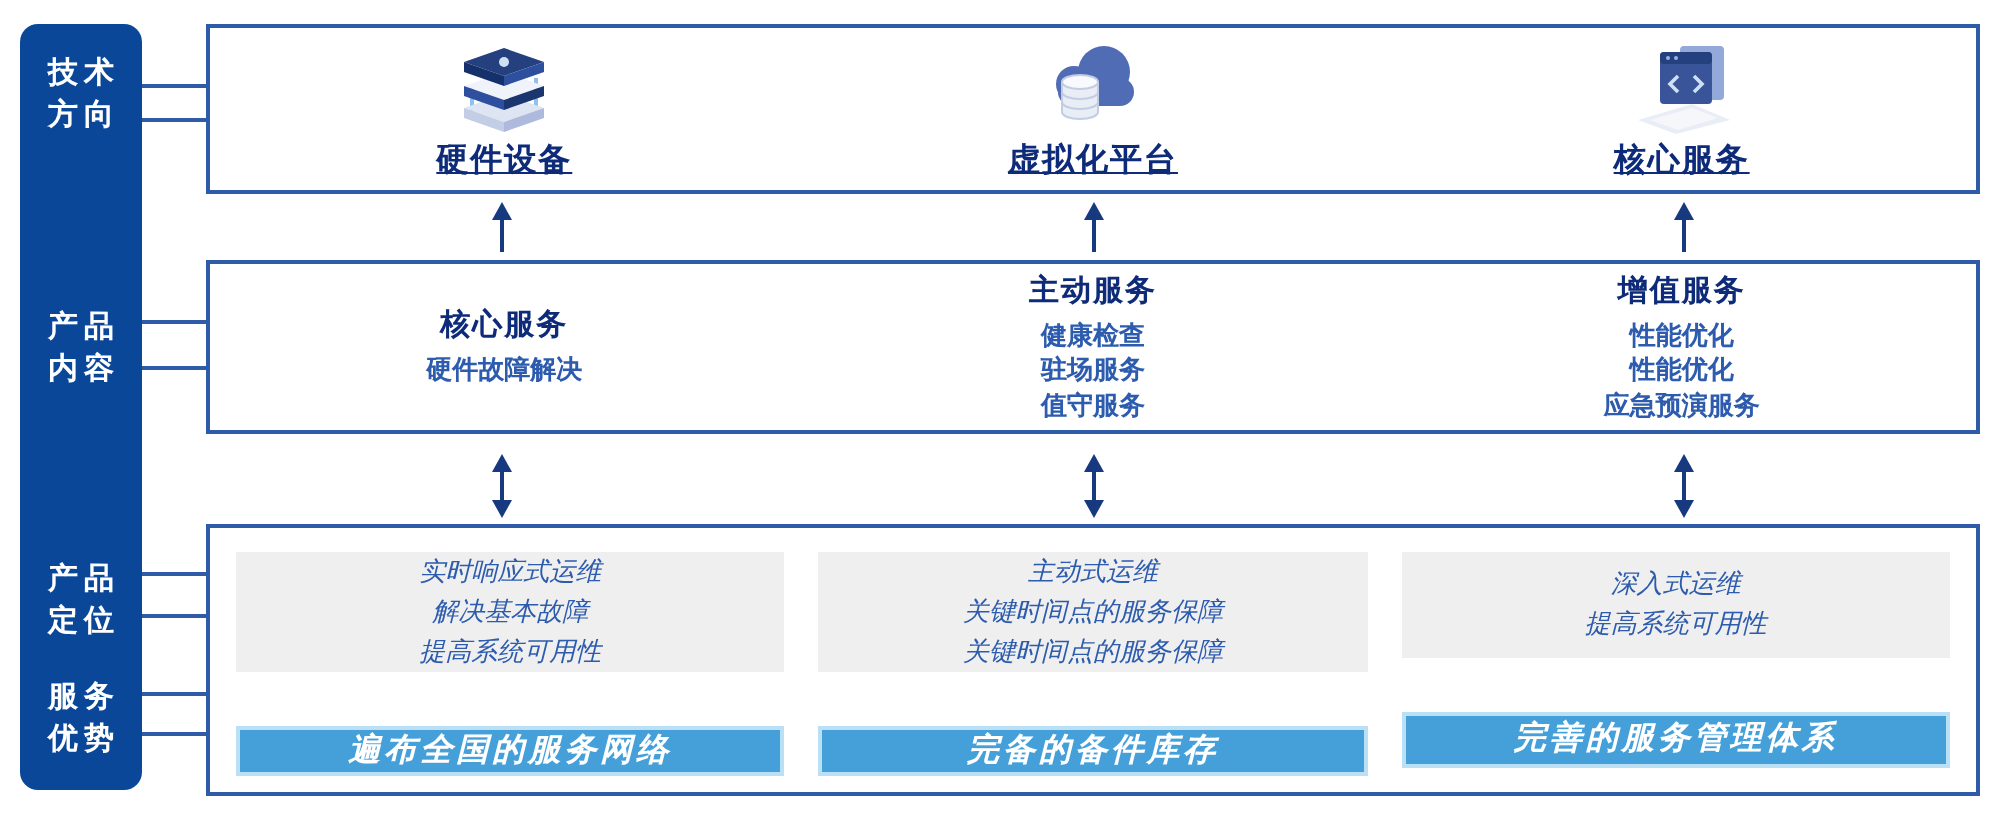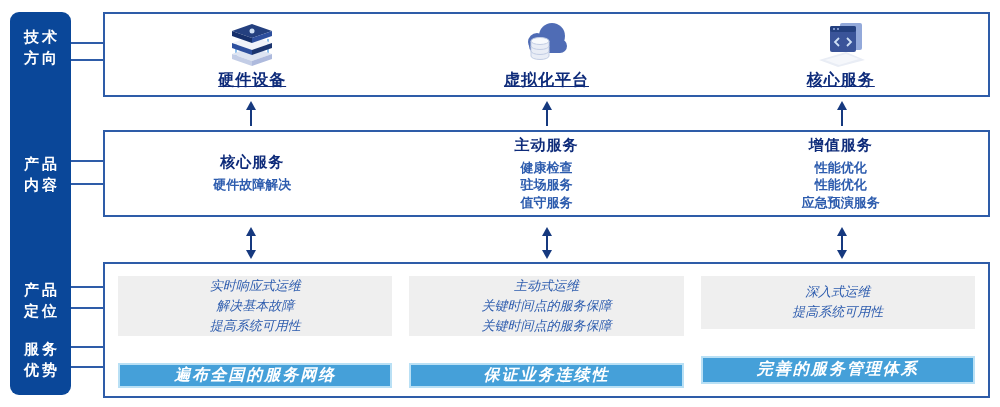--- a/index.html
+++ b/index.html
@@ -211,21 +211,21 @@
       <div>提高系统可用性</div>
     </div>
     <div class="bluebar">遍布全国的服务网络</div>
   </div>
   <div class="bcol">
     <div class="graybox">
       <div>主动式运维</div>
       <div>关键时间点的服务保障</div>
       <div>关键时间点的服务保障</div>
     </div>
-    <div class="bluebar">保证业务连续性</div>
+    <div class="bluebar">完备的备件库存</div>
   </div>
   <div class="bcol">
     <div class="graybox">
       <div>深入式运维</div>
       <div>提高系统可用性</div>
     </div>
     <div class="bluebar">完善的服务管理体系</div>
   </div>
 </div>
 

